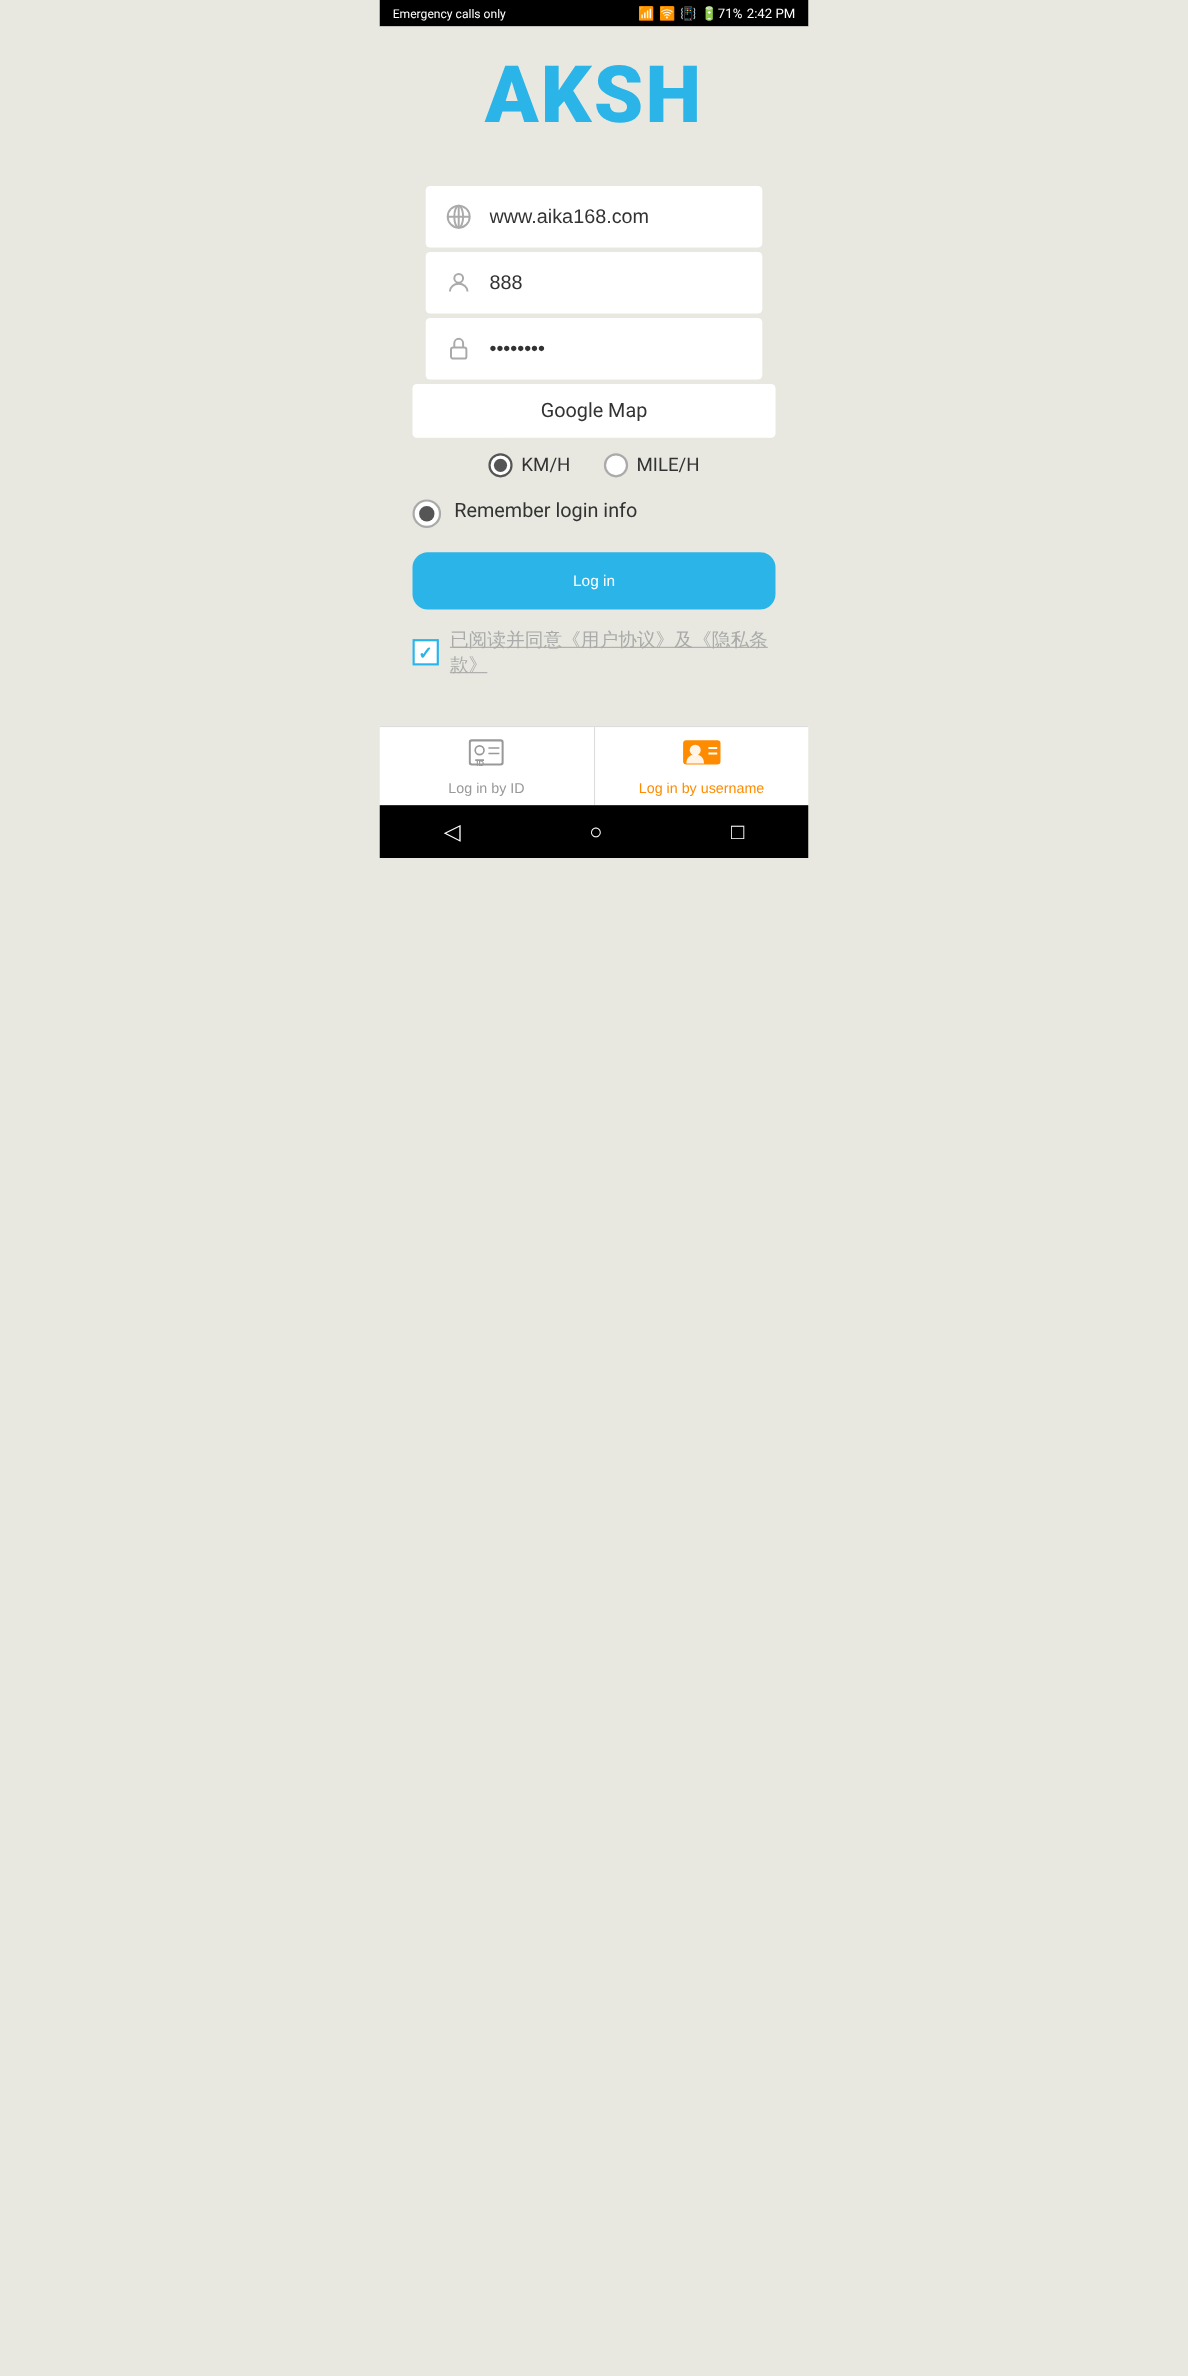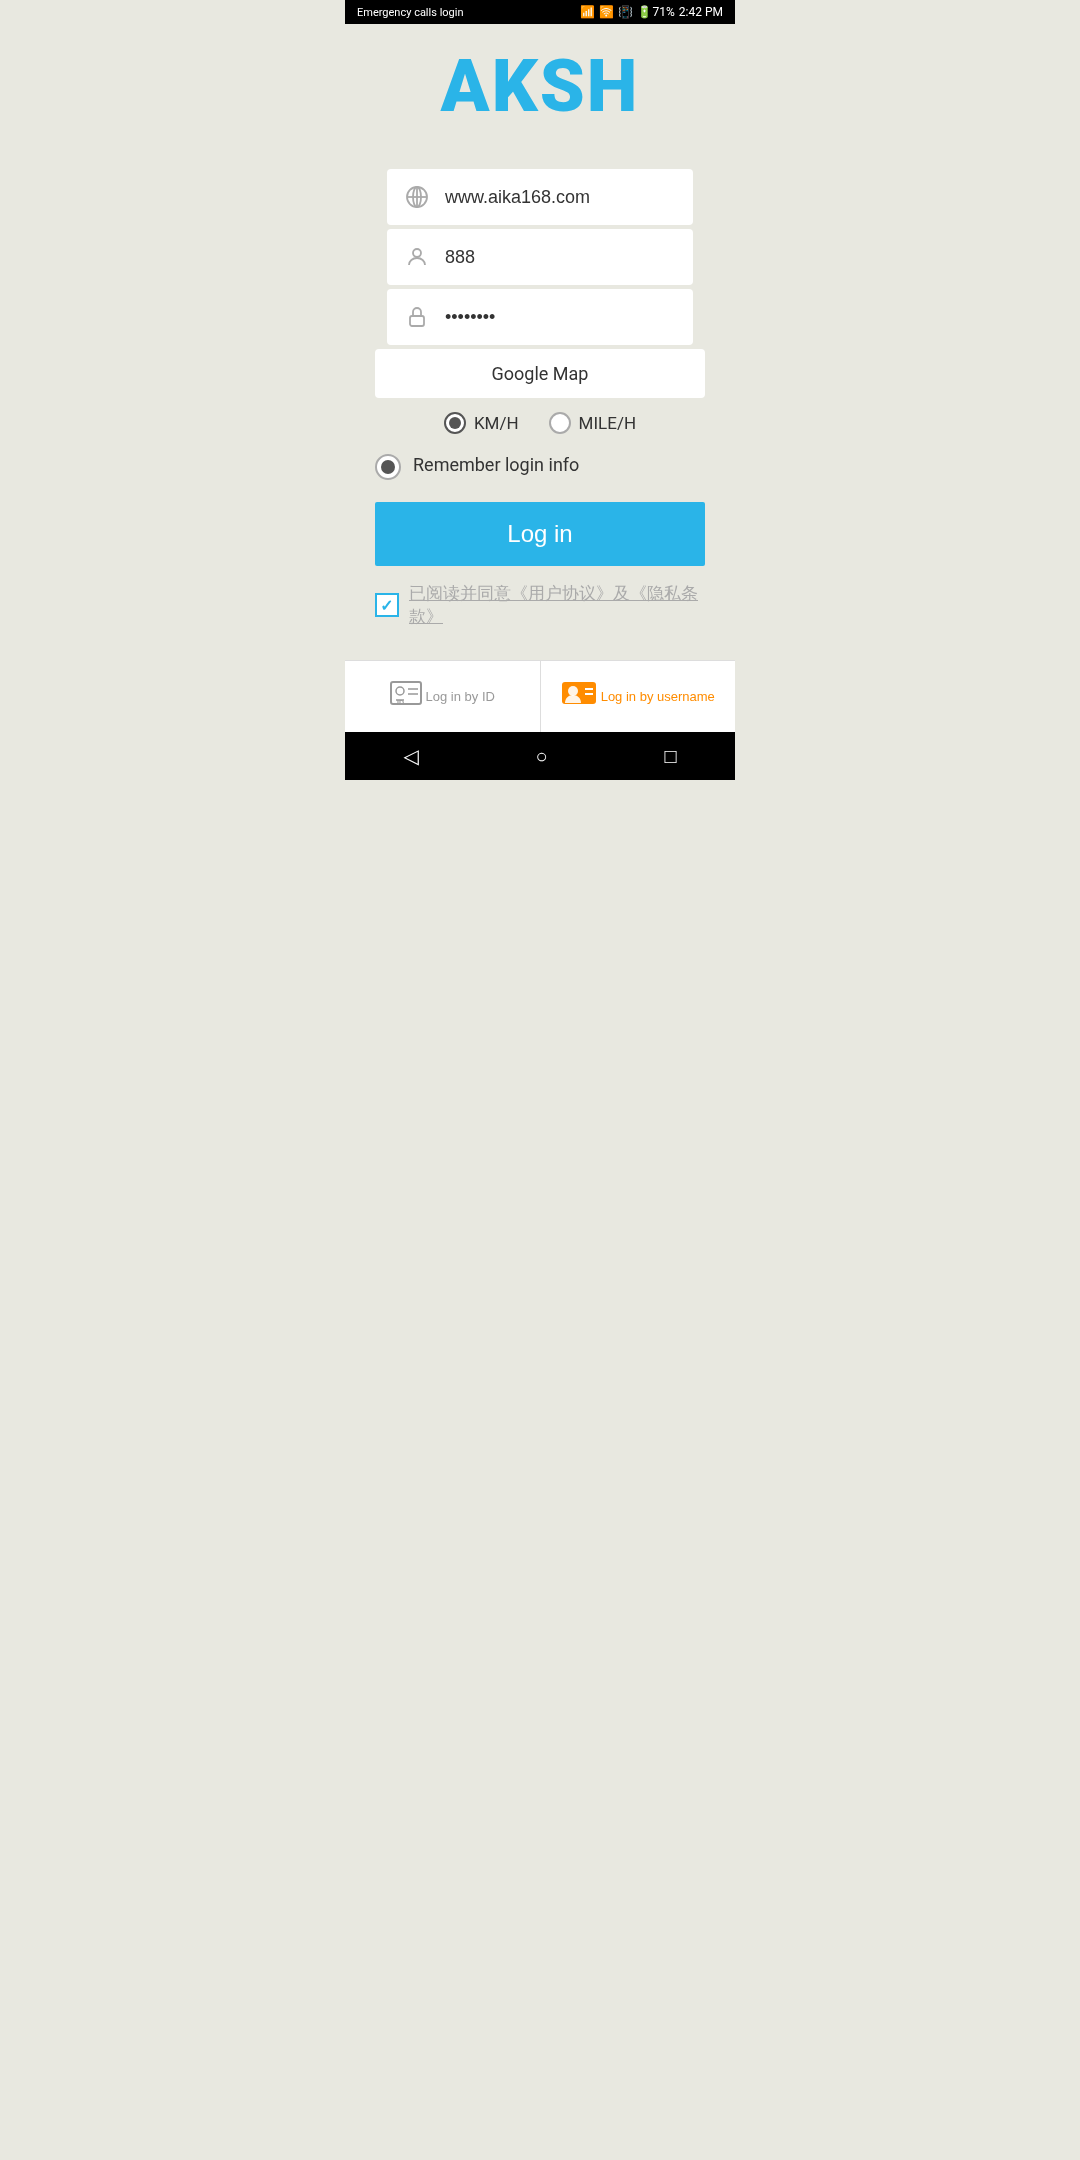--- a/index.html
+++ b/index.html
@@ -174,23 +174,23 @@
       font-size: 18px;
       color: #333;
     }
 
     
     .login-btn {
       width: 100%;
       background: #2ab4e8;
       color: #fff;
       border: none;
-      border-radius: 2px;
+      border-radius: 14px;
       padding: 18px;
-      font-size: 24px;
+      font-size: 14px;
       font-weight: 500;
       cursor: pointer;
       margin: 12px 0;
     }
 
     
     .agreement-row {
       display: flex;
       align-items: center;
       gap: 10px;
@@ -225,20 +225,21 @@
     .tab-bar {
       background: #fff;
       display: flex;
       border-top: 1px solid #ddd;
       height: 72px;
     }
 
     .tab-item {
       flex: 1;
       display: flex;
+      flex-direction: column;
       align-items: center;
       justify-content: center;
       gap: 4px;
       cursor: pointer;
       border: none;
       background: transparent;
       padding: 8px 0;
     }
 
     .tab-item:first-child {
@@ -277,21 +278,21 @@
     
     .globe-svg, .user-svg, .lock-svg {
       width: 24px;
       height: 24px;
     }
   </style>
 </head>
 <body>
 
 <div class="status-bar">
-  <span class="status-left">Emergency calls login</span>
+  <span class="status-left">Emergency calls only</span>
   <div class="status-right">
     <span>📶</span>
     <span>🛜</span>
     <span>📳</span>
     <span>🔋<span>71</span>%</span>
     <span>2:42 PM</span>
   </div>
 </div>
 
 <div class="main-content">

